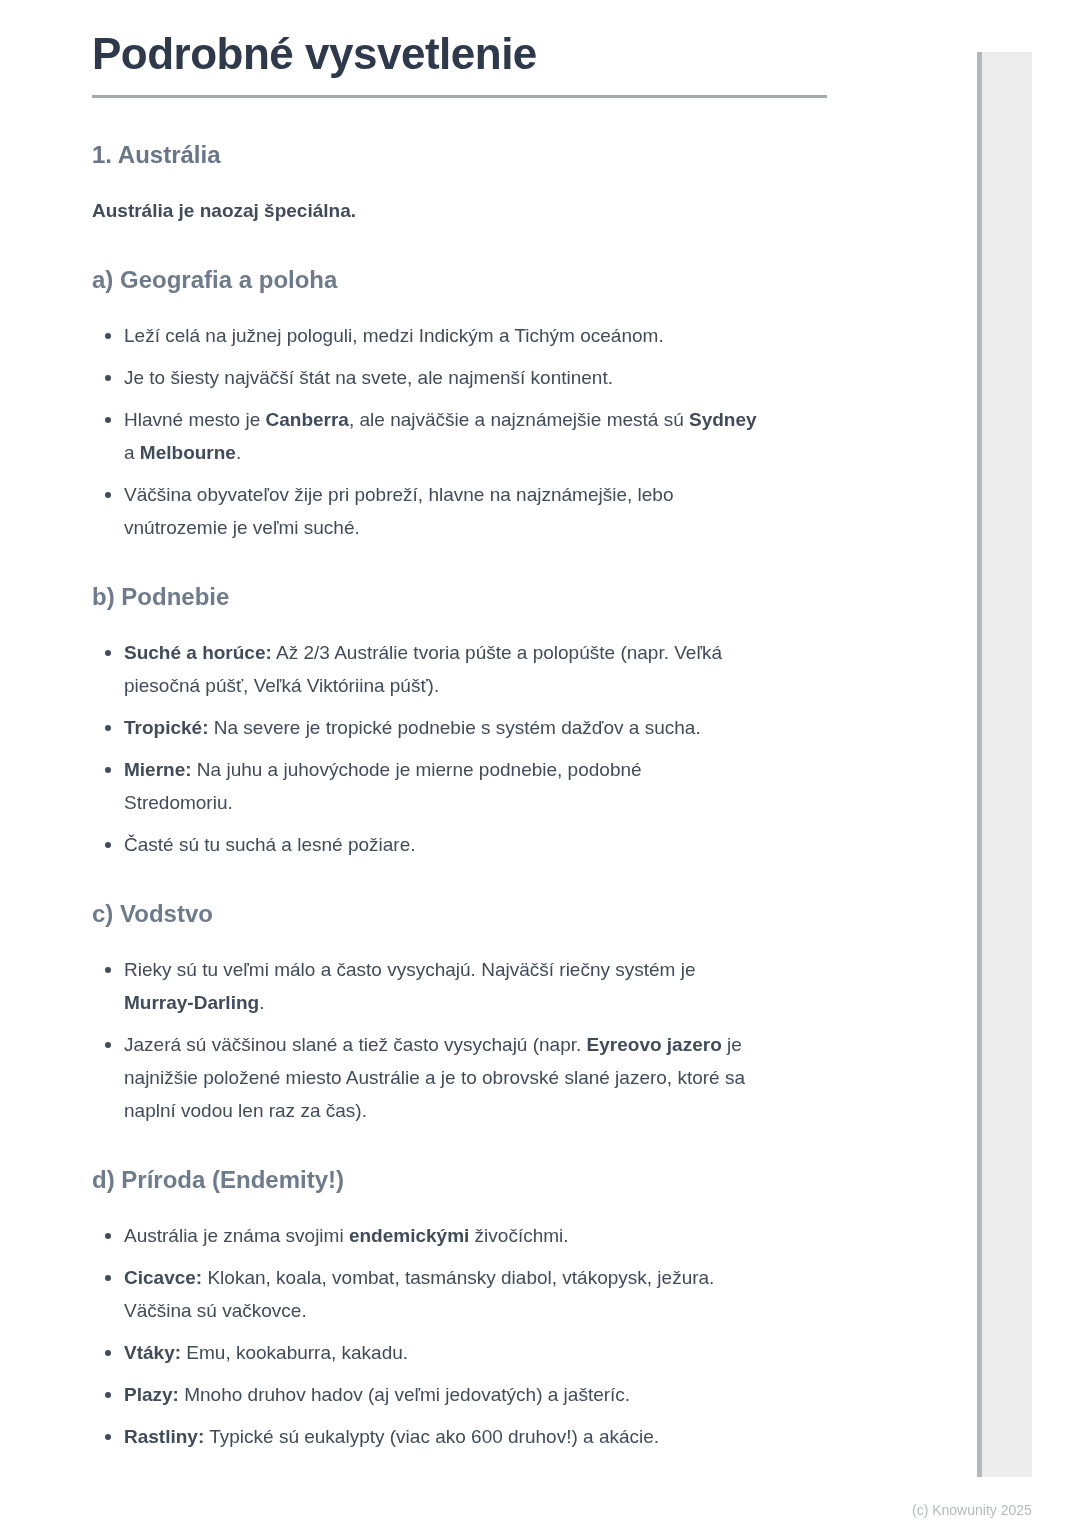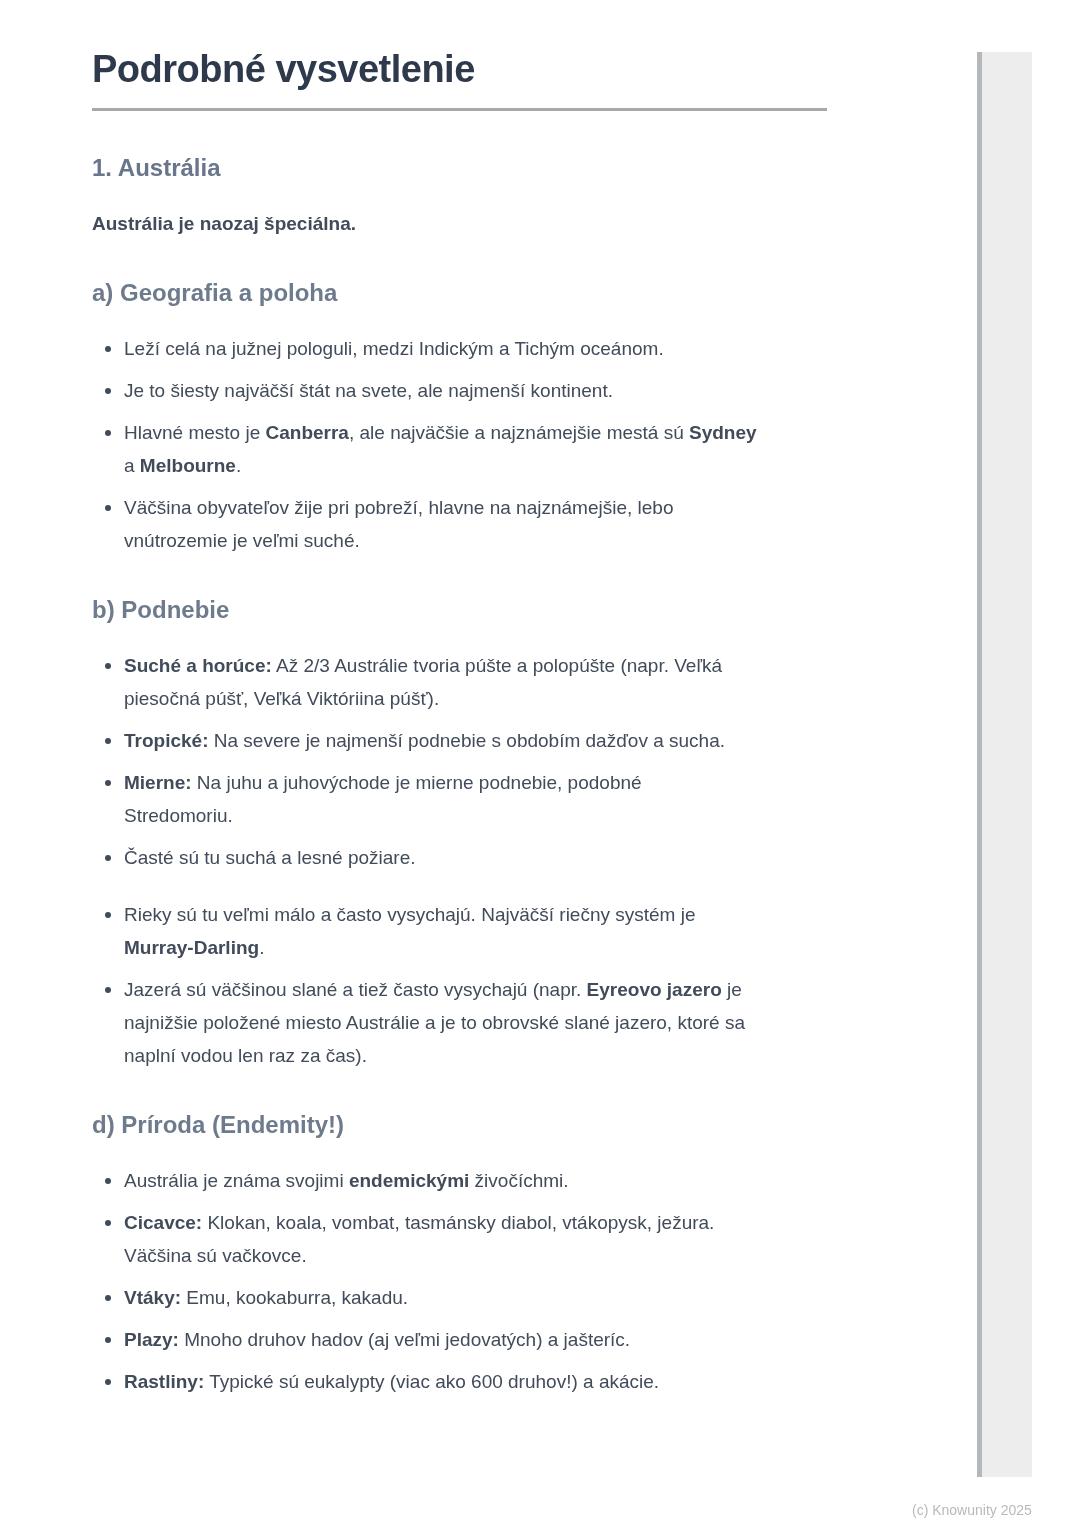--- a/index.html
+++ b/index.html
@@ -19,24 +19,24 @@
     font-family:"Liberation Sans","DejaVu Sans",sans-serif;
     position:relative;
     overflow:hidden;
   }
   .content{
     position:absolute;
     left:92px;top:0;
     width:740px;
   }
   h1{
-    font-size:38px;
+    font-size:44px;
     font-weight:700;
     color:var(--c-h1);
-    margin:48px 0 0 0;
+    margin:29px 0 0 0;
     line-height:1.12;
     letter-spacing:-0.5px;
   }
   .divider{
     height:3px;
     background:var(--c-divider);
     border:none;
     margin:17px 0 0 0;
     width:735px;
   }
@@ -138,32 +138,33 @@
         </ul>
         <h3>b) Podnebie</h3>
         <ul class="bullets">
           <li>
             <span class="dot"></span>
             <span class="txt"><strong>Suché a horúce:</strong><span> Až 2/3 Austrálie tvoria púšte a polopúšte (napr. Veľká
 piesočná púšť, Veľká Viktóriina púšť).</span></span>
           </li>
           <li>
             <span class="dot"></span>
-            <span class="txt"><strong>Tropické:</strong><span> Na severe je najmenší podnebie s obdobím dažďov a sucha.</span></span>
+            <span class="txt"><strong>Tropické:</strong><span> Na severe je tropické podnebie s systém dažďov a sucha.</span></span>
           </li>
           <li>
             <span class="dot"></span>
             <span class="txt"><strong>Mierne:</strong><span> Na juhu a juhovýchode je mierne podnebie, podobné
 Stredomoriu.</span></span>
           </li>
           <li>
             <span class="dot"></span>
             <span class="txt"><span>Časté sú tu suchá a lesné požiare.</span></span>
           </li>
         </ul>
+        <h3>c) Vodstvo</h3>
         <ul class="bullets">
           <li>
             <span class="dot"></span>
             <span class="txt"><span>Rieky sú tu veľmi málo a často vysychajú. Najväčší riečny systém je
 </span><strong>Murray-Darling</strong><span>.</span></span>
           </li>
           <li>
             <span class="dot"></span>
             <span class="txt"><span>Jazerá sú väčšinou slané a tiež často vysychajú (napr. </span><strong>Eyreovo jazero</strong><span> je
 najnižšie položené miesto Austrálie a je to obrovské slané jazero, ktoré sa

